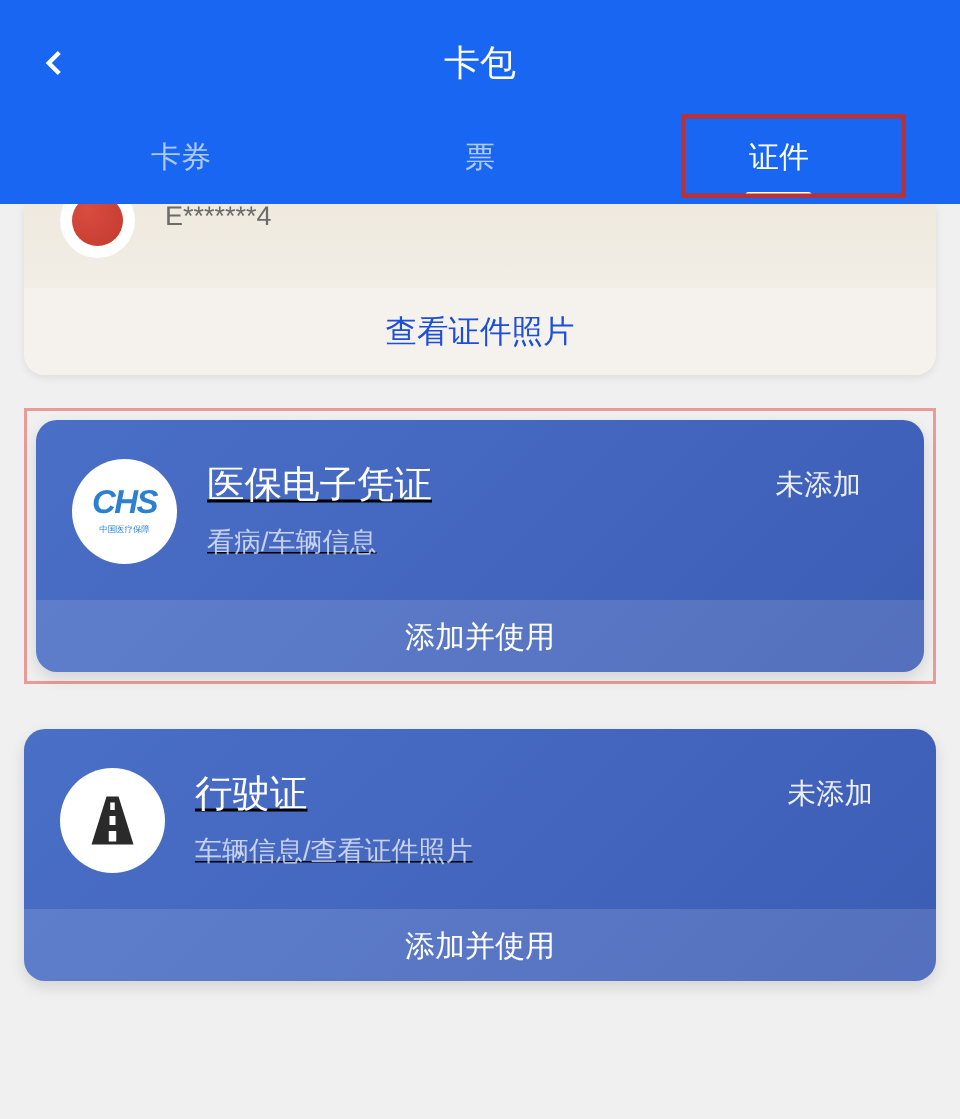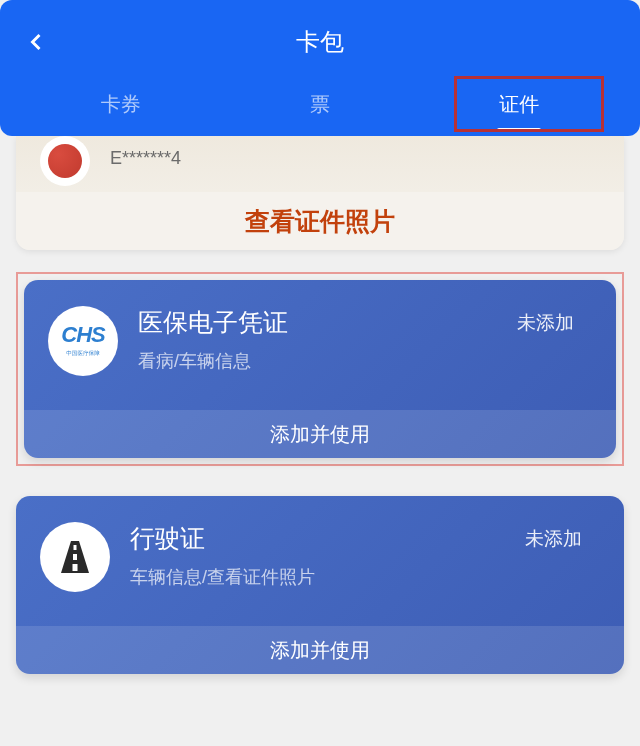--- a/index.html
+++ b/index.html
@@ -16,21 +16,20 @@
     }
     .container {
       width: 100%;
       height: 100%;
       position: relative;
     }
     .header {
       background: #1966f3;
       padding: 20px 16px 0;
       position: relative;
-      border-radius: 12px;
     }
     .header-top {
       display: flex;
       align-items: center;
       justify-content: center;
       height: 44px;
       position: relative;
     }
     .back-icon {
       position: absolute;
@@ -95,21 +94,21 @@
       background: #f5f2ed;
       margin: 0 16px;
       border-radius: 0 0 14px 14px;
       overflow: hidden;
       box-shadow: 0 2px 6px rgba(0,0,0,0.08);
     }
     .existing-card-top {
       height: 56px;
       display: flex;
       align-items: flex-start;
-      padding: 20px 24px;
+      padding: 6px 24px;
       background: linear-gradient(to bottom, #efe9de, #f2eee6);
       position: relative;
     }
     .existing-icon {
       width: 50px;
       height: 50px;
       background: #fff;
       border-radius: 50%;
       display: flex;
       align-items: center;
@@ -127,25 +126,24 @@
     .existing-text {
       color: #6b6b6b;
       font-size: 18px;
       margin-top: -8px;
     }
     .existing-action {
       height: 58px;
       display: flex;
       align-items: center;
       justify-content: center;
-      color: #c2410c;
-      font-size: 25px;
+      color: #1d4ed8;
+      font-size: 21px;
       background: #f5f2ed;
       cursor: pointer;
-      font-weight: bold;
     }
     .card-wrapper {
       margin: 22px 16px;
       position: relative;
     }
     .card-wrapper.highlighted {
       border: 2px solid #e89b97;
     }
     .card {
       background: linear-gradient(135deg, #4a6fc7 0%, #3d5db5 100%);
@@ -153,21 +151,21 @@
       overflow: hidden;
       box-shadow: 0 4px 10px rgba(0,0,0,0.12);
       margin-top: 12px;
     }
     .card.highlighted-card {
       margin: 6px;
     }
     .card-top {
       display: flex;
       align-items: flex-start;
-      padding: 26px 24px 34px;
+      padding: 26px 24px 24px;
       position: relative;
     }
     .card-icon {
       width: 70px;
       height: 70px;
       background: #fff;
       border-radius: 50%;
       display: flex;
       align-items: center;
       justify-content: center;
@@ -193,20 +191,21 @@
       height: 44px;
       position: relative;
     }
     .road-icon svg {
       width: 100%;
       height: 100%;
     }
     .card-text {
       margin-left: 20px;
       flex: 1;
+      text-decoration: underline;
     }
     .card-title {
       color: #fff;
       font-size: 25px;
       font-weight: 500;
       margin-bottom: 10px;
     }
     .card-subtitle {
       color: rgba(255,255,255,0.7);
       font-size: 18px;

